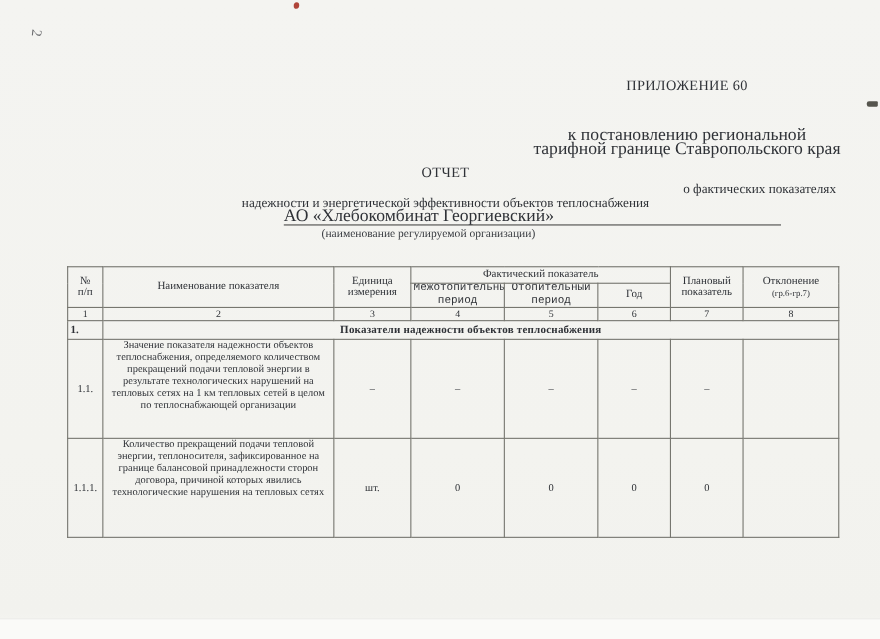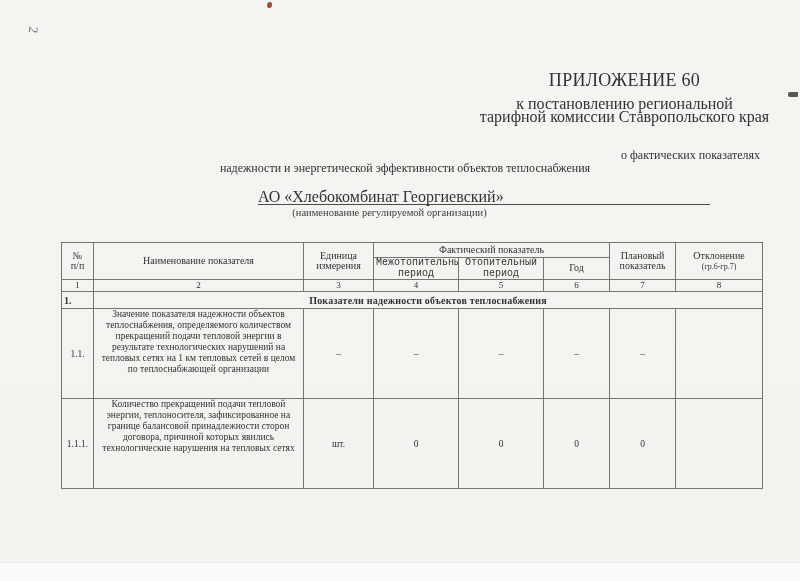--- a/index.html
+++ b/index.html
@@ -32,21 +32,21 @@
   .paper-edge {
     position: absolute; left: 0; bottom: 0; width: 100%; height: 18px;
     background: #fafaf8; border-top: 1px solid #ececE8;
   }
 
   
   .appendix {
     position: absolute; left: 452px; top: 70px; width: 345px;
     text-align: center;
   }
-  .appendix-title { font-size: 18px; letter-spacing: 0.3px; margin-bottom: 6px; }
+  .appendix-title { font-size: 13px; letter-spacing: 0.3px; margin-bottom: 30px; }
   .appendix-lines div { font-size: 16px; line-height: 13px; }
 
   
   .doc-title {
     position: absolute; left: 50px; top: 149px; width: 710px;
     text-align: center;
   }
   .doc-title .t1 { font-size: 13px; letter-spacing: 0.4px; }
   .doc-title .t2 { font-size: 12px; line-height: 13px; text-align: right; }
   .doc-title .t3 { font-size: 12px; line-height: 13px; }
@@ -95,25 +95,26 @@
 <div class="page">
 
   <div class="corner-num">2</div>
   <div class="speck-red"></div>
   <div class="mark-dark"></div>
 
   <div class="appendix">
     <div class="appendix-title">ПРИЛОЖЕНИЕ 60</div>
     <div class="appendix-lines">
       <div>к постановлению региональной</div>
-      <div>тарифной комиссии Ставропольского края</div>
+      <div>тарифной границе Ставропольского края</div>
     </div>
   </div>
 
   <div class="doc-title">
+    <div class="t1">ОТЧЕТ</div>
     <div class="t2">о фактических показателях</div>
     <div class="t3">надежности и энергетической эффективности объектов теплоснабжения</div>
   </div>
 
   <div class="org-line">
     <span>АО «Хлебокомбинат Георгиевский»</span>
   </div>
   <div class="org-caption">(наименование регулируемой организации)</div>
 
   <table class="report">

